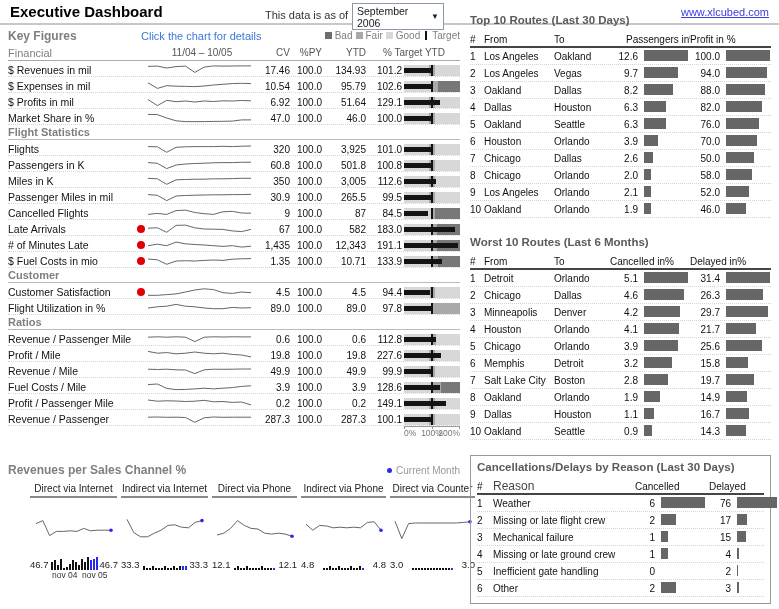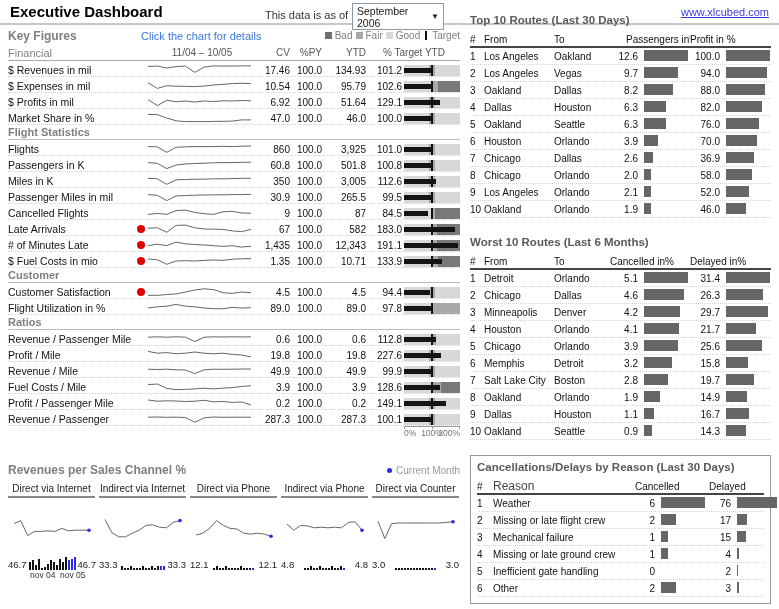--- a/index.html
+++ b/index.html
@@ -51,21 +51,21 @@
   .kf-axis .t0{left:0;} .kf-axis .t1{left:50%; transform:translateX(-50%);} .kf-axis .t2{right:0;margin-left:37px;}
   .kf-axis i { position:absolute; top:-1px; width:1px; height:3px; background:#999; }
   .kf-axis i.i0{left:0;} .kf-axis i.i1{left:50%;} .kf-axis i.i2{right:0;}
 
   
   #ch { position:absolute; left:8px; top:463px; width:452px; }
   .ch-top { position:relative; height:16px; }
   .ch-title { font-weight:bold; color:#7f7f7f; font-size:12px; }
   .ch-cm { position:absolute; right:0; top:2px; color:#9a9a9a; font-size:10px; display:flex; align-items:center; gap:4px; }
   .cm-dot { width:5px; height:5px; border-radius:50%; background:#2a2aee; }
-  .ch-cols { display:flex; gap:4px; margin-top:4px; }
+  .ch-cols { display:flex; gap:4px; margin-top:4px;margin-left:22px; }
   .ch-col { width:87px; }
   .ch-hd { text-align:center; font-size:10px; color:#222; border-bottom:2px solid #888; padding-bottom:2px; height:15px; white-space:nowrap; }
   .ch-spark { height:44px; display:flex; align-items:center; justify-content:center; margin-top:6px; }
   .ch-bot { display:flex; align-items:flex-end; gap:2px; margin-top:4px; height:18px; }
   .ch-val { font-size:9.5px; color:#222; width:20px; }
   .ch-val.r { text-align:right; }
   .strip { flex:1; height:16px; position:relative; display:flex; align-items:flex-end; gap:1px; justify-content:center; }
   .strip i { display:block; width:2px; background:#111; }
   .strip i.blue { background:#2a2aee; }
   .ch-axislbls { position:relative; height:10px; font-size:8.5px; color:#333; }
@@ -208,21 +208,21 @@
         </div>
         <div class="kf-sec">
           <span class="sec-name">Flight Statistics</span>
         </div>
         <div class="kf-grid-row">
           <span class="kf-label">Flights</span>
           <span class="dotcell"></span>
           <span><svg width="108" height="16" class="spark">
               <polyline points="2.0,6.6 11.4,6.8 20.7,12.3 30.1,7.3 39.5,6.8 48.8,6.6 58.2,6.6 67.5,6.6 76.9,6.3 86.3,6.6 95.6,6.2 105.0,6.0" fill="none" stroke="#666666" stroke-width="1"></polyline>
             </svg></span>
-          <span class="num">860</span>
+          <span class="num">320</span>
           <span class="num">100.0</span>
           <span class="num">3,925</span>
           <span class="num">101.0</span>
           <span>
             <div class="bullet">
               <div class="zone" style="left: 0px; width: 56px; background: rgb(216, 216, 216);"></div>
               <div class="zone" style="left: 24.64px; width: 6.72px; background: rgb(169, 169, 169);"></div>
               <div class="bar" style="left: 0px; width: 28.3px; background: rgb(20, 20, 20);"></div>
               <div class="tgt" style="left: 27px;"></div>
             </div>
@@ -771,21 +771,21 @@
             <span class="cell barcell"><span class="hbar" style="display: inline-block; width: 13.6px; background: rgb(102, 102, 102);"></span></span>
             <span class="cell num">70.0</span>
             <span class="cell barcell"><span class="hbar" style="display: inline-block; width: 30.8px; background: rgb(102, 102, 102);"></span></span>
           </div>
           <div class="t-row routes">
             <span class="cell">7</span>
             <span class="cell">Chicago</span>
             <span class="cell">Dallas</span>
             <span class="cell num">2.6</span>
             <span class="cell barcell"><span class="hbar" style="display: inline-block; width: 9.1px; background: rgb(102, 102, 102);"></span></span>
-            <span class="cell num">36.9</span>
+            <span class="cell num">50.0</span>
             <span class="cell barcell"><span class="hbar" style="display: inline-block; width: 28.2px; background: rgb(102, 102, 102);"></span></span>
           </div>
           <div class="t-row routes">
             <span class="cell">8</span>
             <span class="cell">Chicago</span>
             <span class="cell">Orlando</span>
             <span class="cell num">2.0</span>
             <span class="cell barcell"><span class="hbar" style="display: inline-block; width: 7px; background: rgb(102, 102, 102);"></span></span>
             <span class="cell num">58.0</span>
             <span class="cell barcell"><span class="hbar" style="display: inline-block; width: 25.5px; background: rgb(102, 102, 102);"></span></span>

